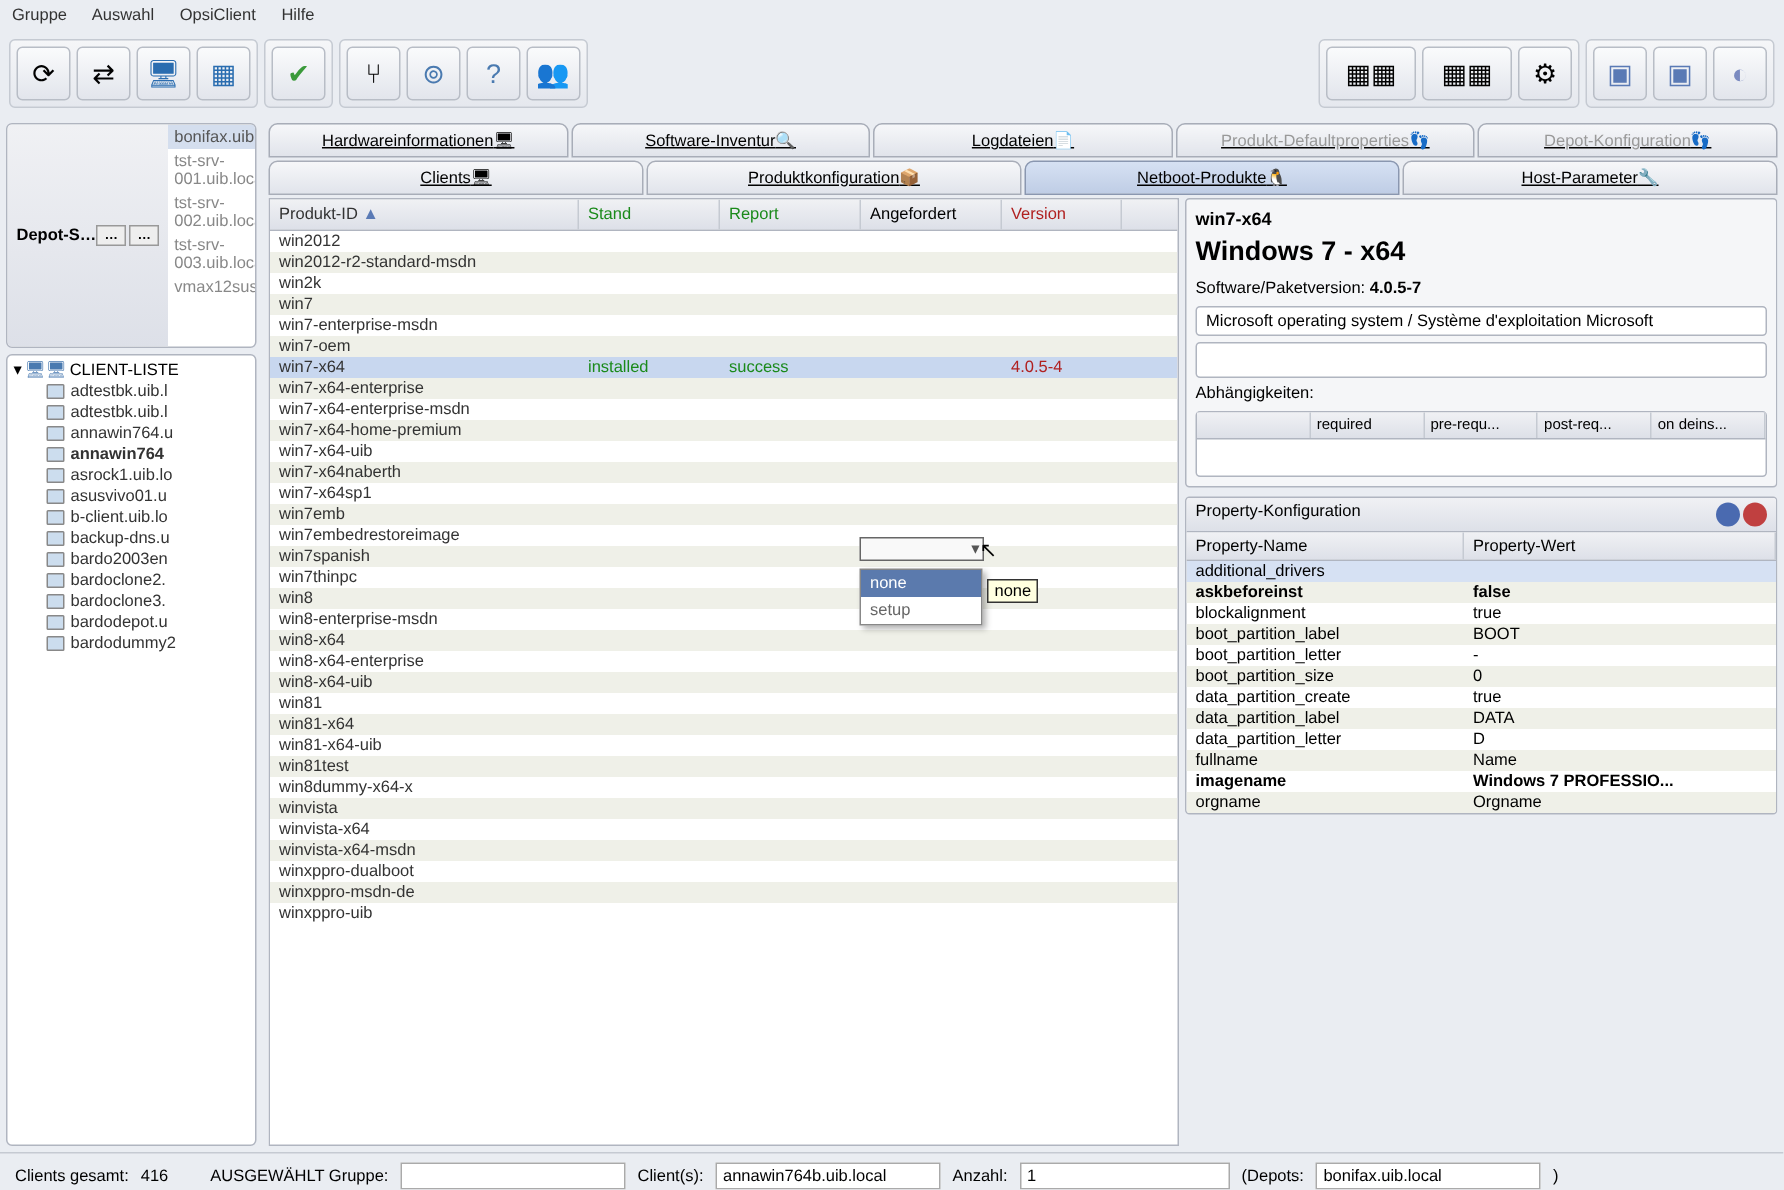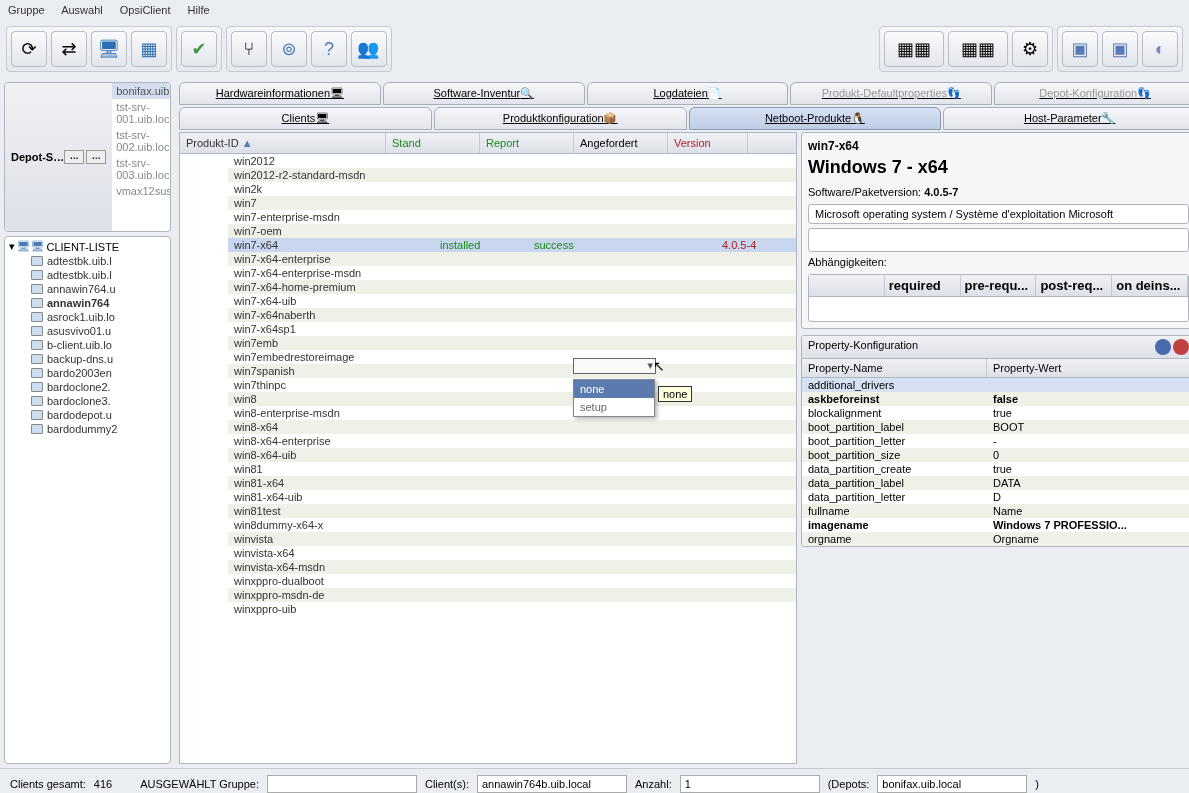--- a/index.html
+++ b/index.html
@@ -26,21 +26,21 @@
 .mon-ico { width: 12px; height: 10px; border: 1px solid #888; background: #cde; display: inline-block; border-radius: 1px; }
 .right-col { flex: 1; display: flex; flex-direction: column; padding: 4px; gap: 2px; }
 .tabs-row { display: flex; gap: 2px; text-decoration: underline; }
 .tab { flex: 1; padding: 4px 6px; border: 1px solid #a8adb8; border-radius: 6px 6px 0 0; background: linear-gradient(#f6f7f9,#e1e4eb); text-align: center; cursor: pointer; white-space: nowrap; overflow: hidden; }
 .tab.active { background: linear-gradient(#d6e1f3,#bfcde5); border-color: #8a97b0; }
 .tab.disabled { color: #999; }
 .content-row { flex: 1; display: flex; gap: 4px; overflow: hidden; }
 .prod-table { flex: 1; border: 1px solid #b0b5c0; background: #fff; overflow: hidden; display: flex; flex-direction: column; }
 .tbl-hdr { display: flex; background: linear-gradient(#f0f1f4,#dde0e8); border-bottom: 1px solid #b0b5c0; }
 .tbl-hdr > div { padding: 4px 6px; border-right: 1px solid #c5cad2; font-weight: normal; }
-.tbl-body { flex: 1; overflow: auto; margin-left: 48px; }
+.tbl-body { flex: 1; overflow: auto; }
 .tbl-row { display: flex; }
 .tbl-row:nth-child(even) { background: #eff0e8; }
 .tbl-row.sel { background: #c8d7ef !important; }
 .tbl-row > div { padding: 1px 6px; white-space: nowrap; overflow: hidden; }
 .c-id { width: 206px; color: #333; }
 .c-st { width: 94px; color: #1a8a1a; }
 .c-rp { width: 94px; color: #1a8a1a; }
 .c-an { width: 94px; }
 .c-vr { width: 80px; color: #b02020; }
 .dropdown { position: absolute; left: 573px; top: 379px; width: 82px; background: #fff; border: 1px solid #888; box-shadow: 2px 2px 4px rgba(0,0,0,.3); z-index: 100; }
@@ -63,21 +63,21 @@
 .prop-tbl-hdr { display: flex; background: linear-gradient(#f0f1f4,#dde0e8); border-bottom: 1px solid #b0b5c0; }
 .prop-tbl-hdr > div { padding: 3px 6px; border-right: 1px solid #c5cad2; }
 .pn { width: 185px; }
 .pv { flex: 1; }
 .prop-row { display: flex; }
 .prop-row:nth-child(even) { background: #eff0e8; }
 .prop-row.psel { background: #d6e1f3; }
 .prop-row > div { padding: 1px 6px; }
 .prop-row .bold { font-weight: bold; }
 .dep-tbl-hdr { display: flex; background: linear-gradient(#f0f1f4,#dde0e8); border-bottom: 1px solid #b0b5c0; }
-.dep-tbl-hdr > div { flex: 1; padding: 3px 4px; border-right: 1px solid #c5cad2; font-size: 13px; overflow: hidden; white-space: nowrap; font-weight: bold; }
+.dep-tbl-hdr > div { flex: 1; padding: 3px 4px; border-right: 1px solid #c5cad2; font-size: 10px; overflow: hidden; white-space: nowrap; }
 .status-bar { padding: 6px 10px; display: flex; align-items: center; gap: 8px; background: #eaedf2; border-top: 1px solid #c5cad2; }
 .status-bar input { border: 1px solid #aaa; padding: 2px 4px; background: #fff; }
 .scroll-hint { height: 14px; background: linear-gradient(#e8eaef,#d8dbe2); border-top: 1px solid #c5cad2; position: relative; }
 .scroll-thumb { position: absolute; height: 10px; top: 1px; background: linear-gradient(#d0d4dd,#b8bdc8); border: 1px solid #999; border-radius: 5px; }
 </style>
 </head>
 <body>
 
 <div class="menubar">
   <span>Gruppe</span>

